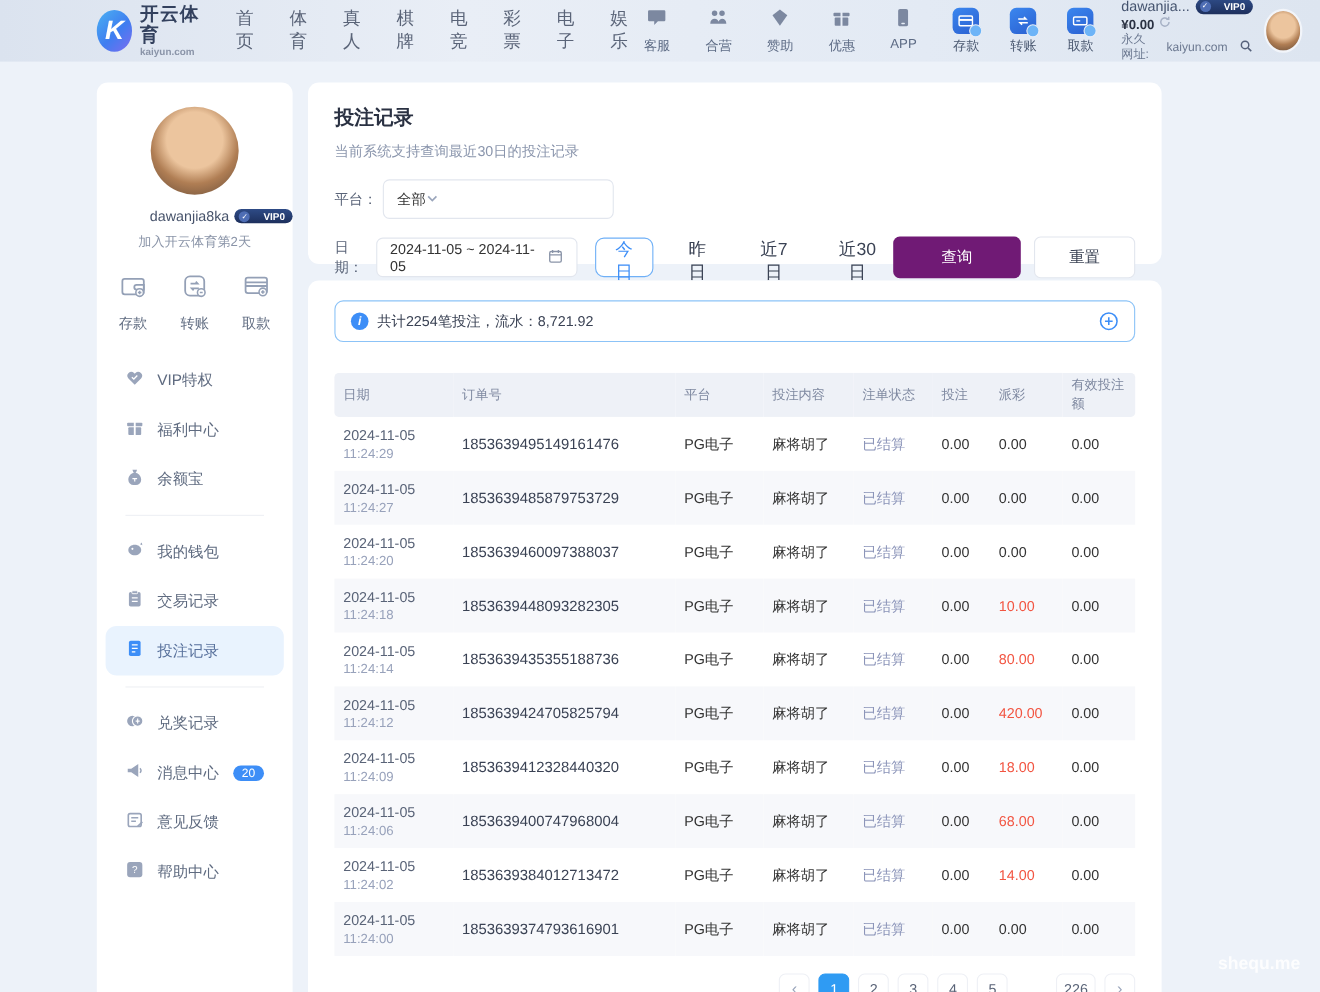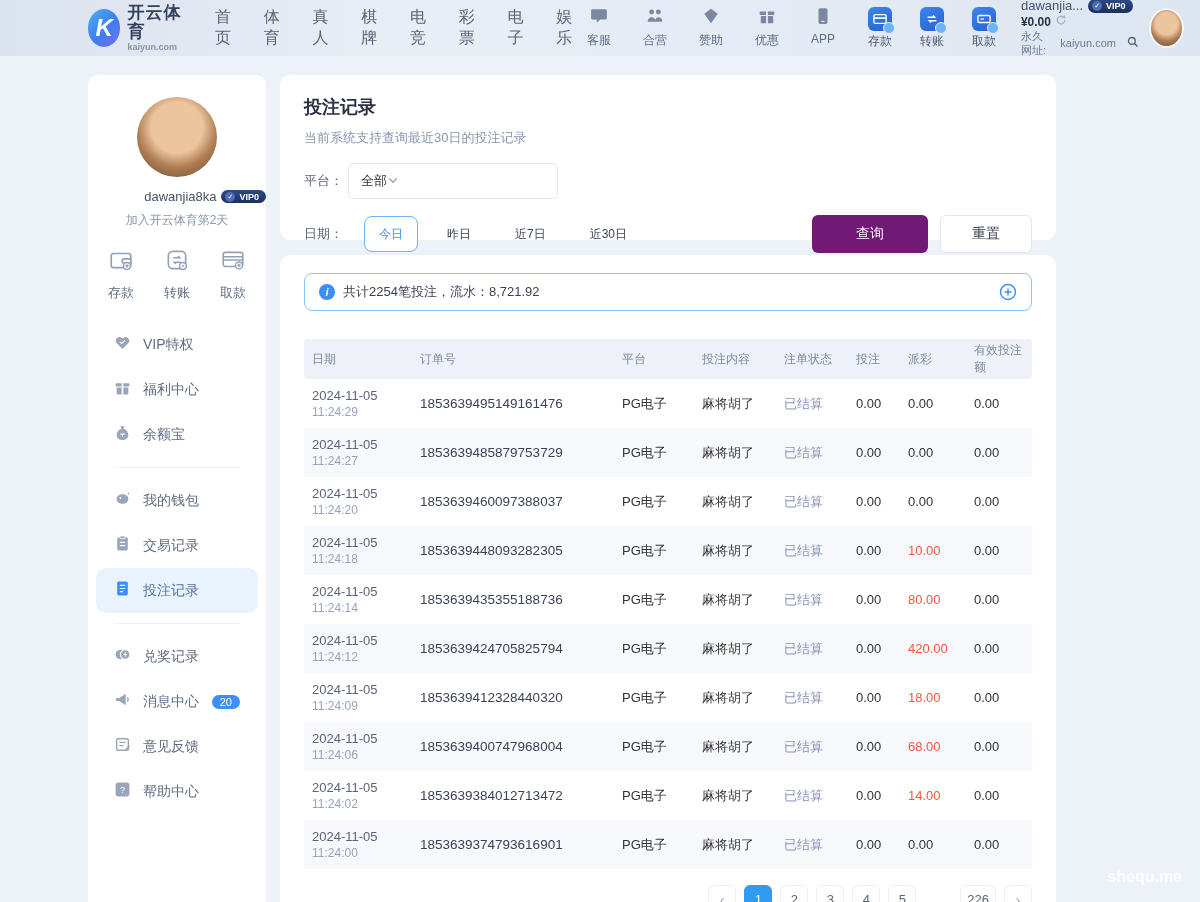--- a/index.html
+++ b/index.html
@@ -25,21 +25,21 @@
   .wal-ico { width:24px; height:24px; border-radius:6px; background:linear-gradient(150deg,#3b87ef,#2a5fd0);
              position:relative; display:flex; align-items:center; justify-content:center; }
   .wal-ico:after { content:""; position:absolute; right:-3px; bottom:-3px; width:10px; height:10px; border-radius:50%;
                    background:#6db4f7; border:1.5px solid #e7edf6; }
   .wal-ico svg { color:#fff; }
   .tb-wal .lbl { font-size:12px; color:#4a5870; white-space:nowrap; }
   .tb-user { margin-left:18px; line-height:1.25; }
   .tb-user .u-row1 { display:flex; align-items:center; gap:5px; }
   .u-name { font-size:13px; color:#44536e; }
   .vip-badge { background:linear-gradient(180deg,#2e4b86,#1d2f5c); color:#fff; font-size:9px; font-weight:bold;
-               border-radius:9px; padding:1.5px 7px 1.5px 4px; display:inline-flex; align-items:center; gap:4px; }
+               border-radius:9px; padding:1.5px 7px 1.5px 4px; display:inline-flex; align-items:center; gap:12px; }
   .vip-badge .vchk { width:10px; height:10px; border-radius:50%; background:#4e6db4; color:#fff; font-size:7px;
                      display:flex; align-items:center; justify-content:center; }
   .u-bal { font-size:12px; font-weight:bold; color:#2a3142; display:flex; align-items:center; gap:4px; }
   .u-bal svg { color:#a7b2c6; cursor:pointer; }
   .u-site { font-size:11px; color:#6b7890; display:flex; align-items:center; gap:11px; }
   .u-site svg { color:#55617a; cursor:pointer; }
   .tb-avatar { width:40px; height:40px; border-radius:50%; margin-left:10px; border:2px solid #f2f5fa;
                background:radial-gradient(circle at 50% 38%,#ecc59e 0 40%,#b07e54 62%,#5f4634 100%); }
 
   
@@ -72,21 +72,21 @@
   .pg-sub { font-size:13px; color:#8b96ad; margin-top:10px; }
   .f-row { display:flex; align-items:center; margin-top:16px; }
   .f-label { font-size:13px; color:#5a6478; width:44px; }
   .select-box { width:210px; height:36px; border:1px solid #e2e6ee; border-radius:6px; display:flex; align-items:center;
                 padding:0 12px; font-size:13px; color:#333; cursor:pointer; background:#fff; }
   .select-box svg { margin-left:auto; color:#9aa5bb; }
   .date-box { width:210px; height:36px; border:1px solid #e2e6ee; border-radius:6px; display:flex; align-items:center;
               padding:0 12px; font-size:13px; color:#333; cursor:pointer; background:#fff; }
   .date-box svg { margin-left:auto; color:#8a94a8; }
   .qr-group { display:flex; align-items:center; gap:14px; margin-left:16px; }
-  .qr-btn { height:36px; padding:0 14px; font-size:12px; color:#3a4254; background:transparent; border:1px solid transparent;
+  .qr-btn { height:36px; padding:0 14px; font-size:16px; color:#3a4254; background:transparent; border:1px solid transparent;
             border-radius:8px; cursor:pointer; font-family:inherit; }
   .qr-btn.active { border-color:#6fb0f7; color:#3d8ef7; background:#fff; }
   .f-actions { margin-left:auto; display:flex; gap:12px; }
   .btn-primary { width:116px; height:38px; background:#701a75; color:#fff; font-size:14px; border:none; border-radius:6px;
                  cursor:pointer; font-family:inherit; }
   .btn-ghost { width:92px; height:38px; background:#fff; color:#3a4254; font-size:14px; border:1px solid #e2e6ee;
                border-radius:6px; cursor:pointer; font-family:inherit; }
 
   
   .summary { height:38px; border:1px solid #8cc3f7; border-radius:8px; display:flex; align-items:center; padding:0 14px; gap:8px; }
@@ -369,20 +369,27 @@
     <div class="select-box">
       <span>全部</span>
       <span><svg width="12" height="12" viewBox="0 0 16 16">
             <path fill="none" stroke="currentColor" stroke-width="2" d="m3 6 5 5 5-5"></path>
           </svg></span>
     </div>
   </div>
 
   <div class="f-row">
     <span class="f-label">日期：</span>
+    <div class="date-box">
+      <span>2024-11-05  ~  2024-11-05</span>
+      <span><svg width="14" height="14" viewBox="0 0 16 16">
+            <rect x="2" y="3" width="12" height="11" rx="1.5" fill="none" stroke="currentColor" stroke-width="1.4"></rect>
+            <path stroke="currentColor" stroke-width="1.4" d="M2 6.5h12M5 1.5v3M11 1.5v3"></path>
+          </svg></span>
+    </div>
     <div class="qr-group">
       <button class="qr-btn active">今日</button>
       <button class="qr-btn">昨日</button>
       <button class="qr-btn">近7日</button>
       <button class="qr-btn">近30日</button>
     </div>
     <div class="f-actions">
       <button class="btn-primary">查询</button>
       <button class="btn-ghost">重置</button>
     </div>

